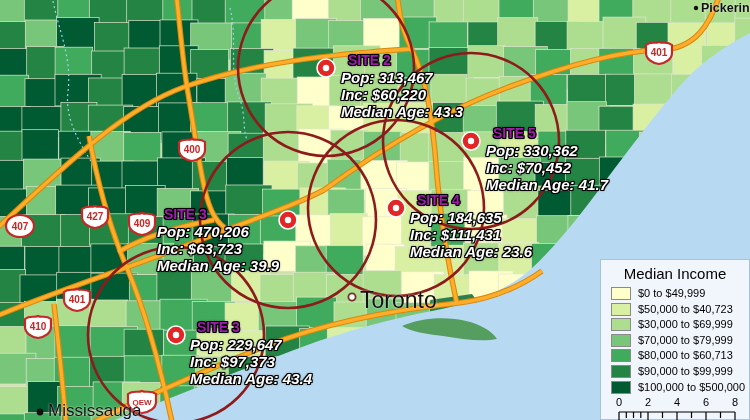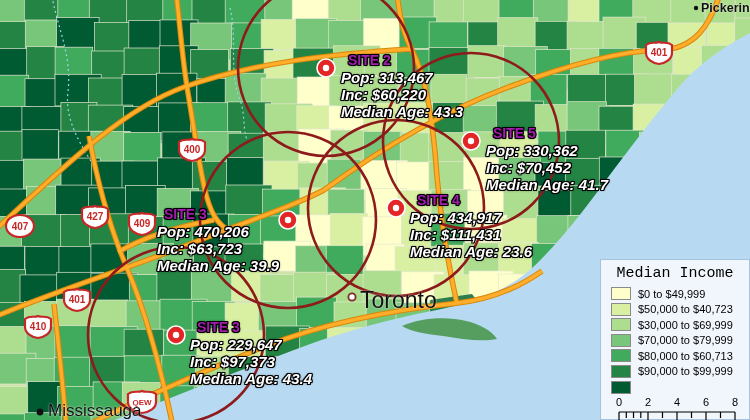--- a/index.html
+++ b/index.html
@@ -15,22 +15,22 @@
     text-shadow:-1px -1px 0 #000,1px -1px 0 #000,-1px 1px 0 #000,1px 1px 0 #000,
                 -1px 0 0 #000,1px 0 0 #000,0 -1px 0 #000,0 1px 0 #000,0 0 3px #000;font-style:italic;}
   .site.right{text-align:left;}
   
   .city{position:absolute;color:#111;white-space:nowrap;
         text-shadow:0 0 2px rgba(255,255,255,.8);}
   
   .legend{position:absolute;right:0;bottom:0;width:150px;height:161px;
           background:#F1F6FC;border:1px solid #A6C2DE;box-sizing:border-box;
           padding:4px 8px 2px 8px;}
-  .legend-title{font-size:15px;color:#000;text-align:center;margin:1px 0 5px 0;font-family:Liberation Mono, monospace;}
-  .lrow{display:flex;align-items:center;margin:0 0 2.6px 2px;}
+  .legend-title{font-size:15px;color:#000;text-align:center;margin:1px 0 5px 0;}
+  .lrow{display:flex;align-items:flex-start;margin:0 0 2.6px 2px;}
   .lswatch{width:20px;height:13px;border:1px solid #8a8a8a;box-sizing:border-box;flex:0 0 auto;}
   .llabel{font-size:11px;color:#000;margin-left:7px;white-space:nowrap;}
 </style>
 </head>
 <body>
 
 <div class="stage">
 
   <svg class="map" width="750" height="420" viewBox="0 0 750 420">
 
@@ -537,21 +537,21 @@
     <div class="st">Median Age: 43.3</div>
   </div>
   <div class="site right" style="right:471px;top:206px;">
     <div class="nm">SITE 3</div>
     <div class="st">Pop: 470,206</div>
     <div class="st">Inc: $63,723</div>
     <div class="st">Median Age: 39.9</div>
   </div>
   <div class="site" style="left:410px;top:192px;">
     <div class="nm">SITE 4</div>
-    <div class="st">Pop: 434,917</div>
+    <div class="st">Pop: 184,635</div>
     <div class="st">Inc: $111,431</div>
     <div class="st">Median Age: 23.6</div>
   </div>
   <div class="site" style="left:486px;top:125px;">
     <div class="nm">SITE 5</div>
     <div class="st">Pop: 330,362</div>
     <div class="st">Inc: $70,452</div>
     <div class="st">Median Age: 41.7</div>
   </div>
 
@@ -580,20 +580,21 @@
     <div class="lrow">
       <span class="lswatch" style="background: rgb(65, 171, 93);"></span>
       <span class="llabel">$80,000 to $60,713</span>
     </div>
     <div class="lrow">
       <span class="lswatch" style="background: rgb(35, 132, 67);"></span>
       <span class="llabel">$90,000 to $99,999</span>
     </div>
     <div class="lrow">
       <span class="lswatch" style="background: rgb(0, 90, 50);"></span>
+      <span class="llabel">$100,000 to $500,000</span>
     </div>
     <svg width="134" height="44" font-family="Liberation Sans, sans-serif">
       <g font-size="11" fill="#000" text-anchor="middle">
         <text x="10" y="10">0</text>
         <text x="39" y="10">2</text>
         <text x="68" y="10">4</text>
         <text x="97" y="10">6</text>
         <text x="126" y="10">8</text>
       </g>
       <g stroke="#000" stroke-width="1.2">

